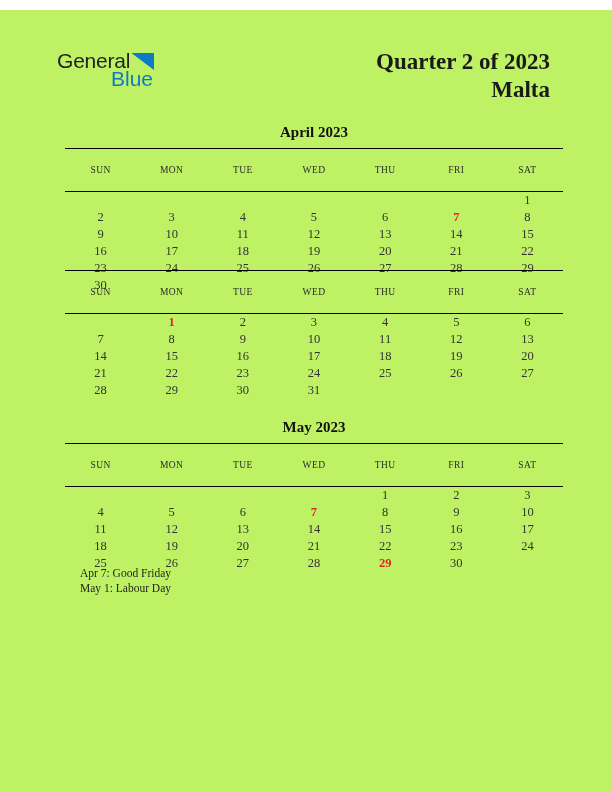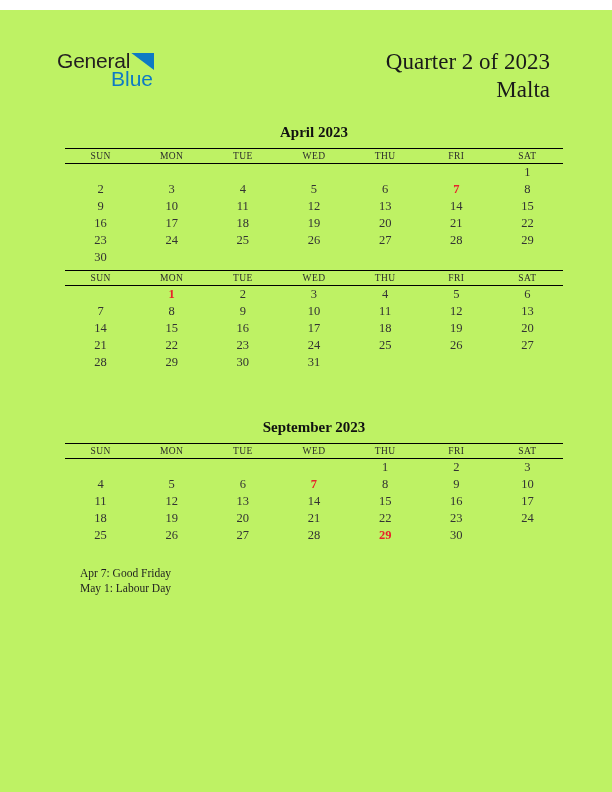--- a/index.html
+++ b/index.html
@@ -51,20 +51,21 @@
 
   
   .doc-title {
     position: absolute;
     top: 38px;
     right: 62px;
     text-align: right;
     font-size: 23px;
     line-height: 27.5px;
     color: #1a1a1a;
+    font-weight: bold;
   }
 
   
   .months {
     position: absolute;
     left: 57px;
     top: 0;
     width: 498px;
     height: 100%;
   }
@@ -79,21 +80,21 @@
     font-weight: 700;
     color: #111111;
     line-height: 20px;
     margin-bottom: 6px;
   }
   .weekday-row {
     display: grid;
     grid-template-columns: repeat(7, 1fr);
     border-top: 1.6px solid #000000;
     border-bottom: 1.6px solid #000000;
-    padding: 2px 0;
+    padding: 16px 0;
   }
   .weekday-cell {
     text-align: center;
     font-size: 9.5px;
     letter-spacing: 0.4px;
     color: #2b2b2b;
   }
   .week-row {
     display: grid;
     grid-template-columns: repeat(7, 1fr);
@@ -261,21 +262,21 @@
             <span class="day-cell">30</span>
             <span class="day-cell">31</span>
             <span class="day-cell"></span>
             <span class="day-cell"></span>
             <span class="day-cell"></span>
           </div>
         </div>
   </section>
 
   <section class="month">
-    <h2 class="month-title">September 2023</h2>
+    <h2 class="month-title">May 2023</h2>
     <div class="weekday-row">
           <span class="weekday-cell">SUN</span>
           <span class="weekday-cell">MON</span>
           <span class="weekday-cell">TUE</span>
           <span class="weekday-cell">WED</span>
           <span class="weekday-cell">THU</span>
           <span class="weekday-cell">FRI</span>
           <span class="weekday-cell">SAT</span>
         </div>
     <div class="weeks">

